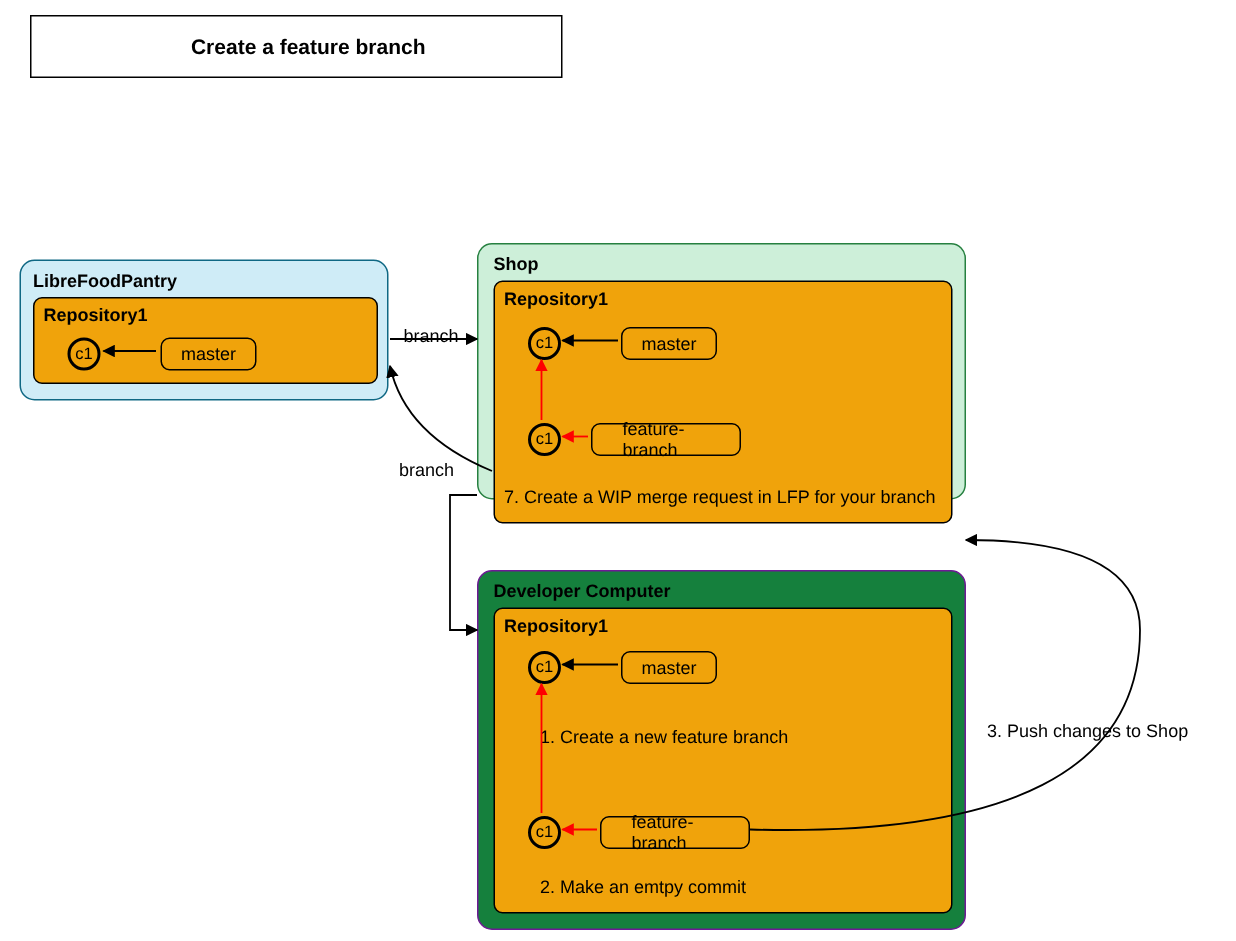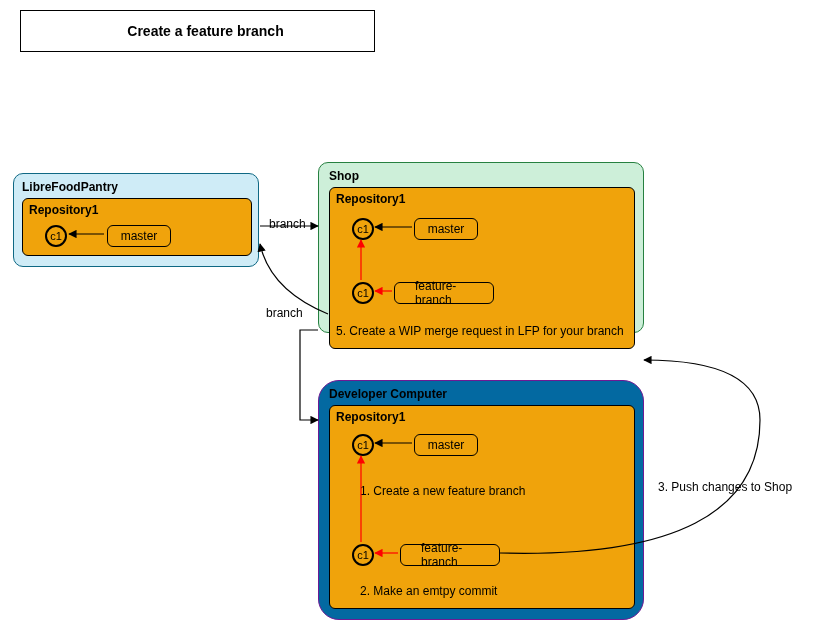--- a/index.html
+++ b/index.html
@@ -35,23 +35,22 @@
   }
   .lfp {
     background: #CFECF7;
     border-color: #0F6884;
   }
   .shop {
     background: #CDEFD9;
     border-color: #268040;
   }
   .dev {
-    background: #0369a1;
+    background: #15803d;
     border-color: #6D1A94;
-    border-radius: 21px;
   }
   .repo {
     background: #F0A30B;
     border: 1px solid #000;
     border-radius: 6px;
     box-sizing: border-box;
   }
   .container-title,
   .repo-title,
   .inner-label {
@@ -127,21 +126,21 @@
         <span>master</span>
       </div>
 
       <div class="abs commit" style="left:22px; top:94px;">
         <span>c1</span>
       </div>
       <div class="abs branch" style="left:64px; top:94px; width:100px; height:22px;">
         <span>feature-branch</span>
       </div>
 
-      <div class="abs ann" style="left:6px; top:136px;">5. Create a WIP merge request in LFP for your branch</div>
+      <div class="abs ann" style="left:6px; top:136px;">7. Create a WIP merge request in LFP for your branch</div>
     </div>
   </div>
 
   <div class="abs container dev" style="left:318px; top:380px; width:326px; height:240px;">
     <div class="abs container-title" style="left:10px; top:6px;">Developer Computer</div>
     <div class="abs repo" style="left:10px; top:24px; width:306px; height:204px;">
       <div class="abs repo-title" style="left:6px; top:4px;">Repository1</div>
 
       <div class="abs commit" style="left:22px; top:28px;">
         <span>c1</span>

